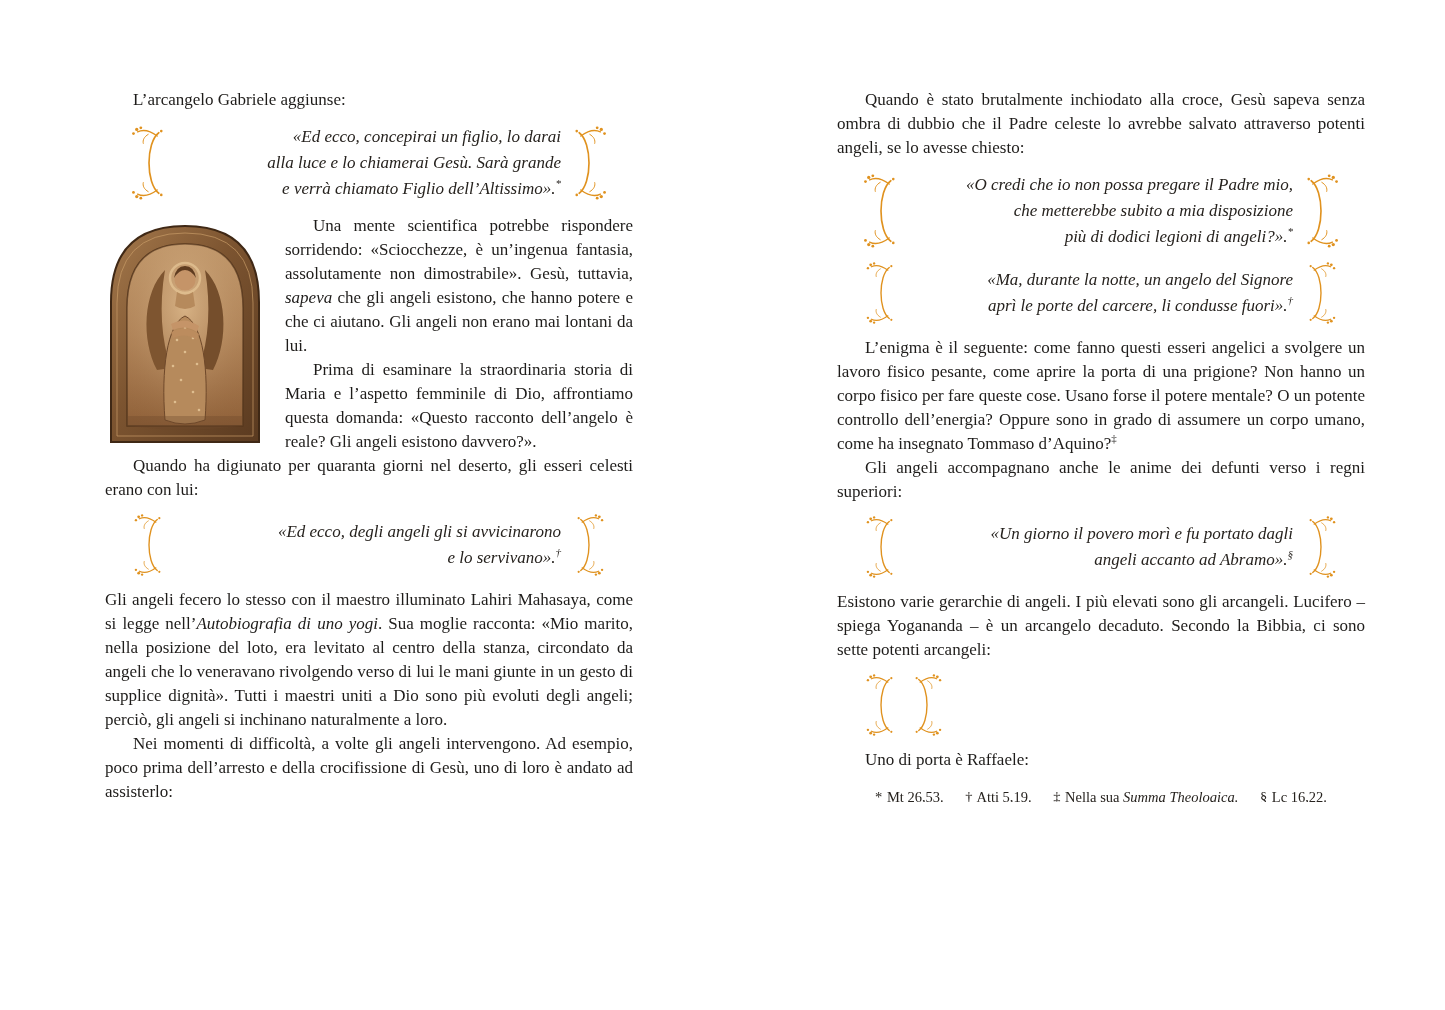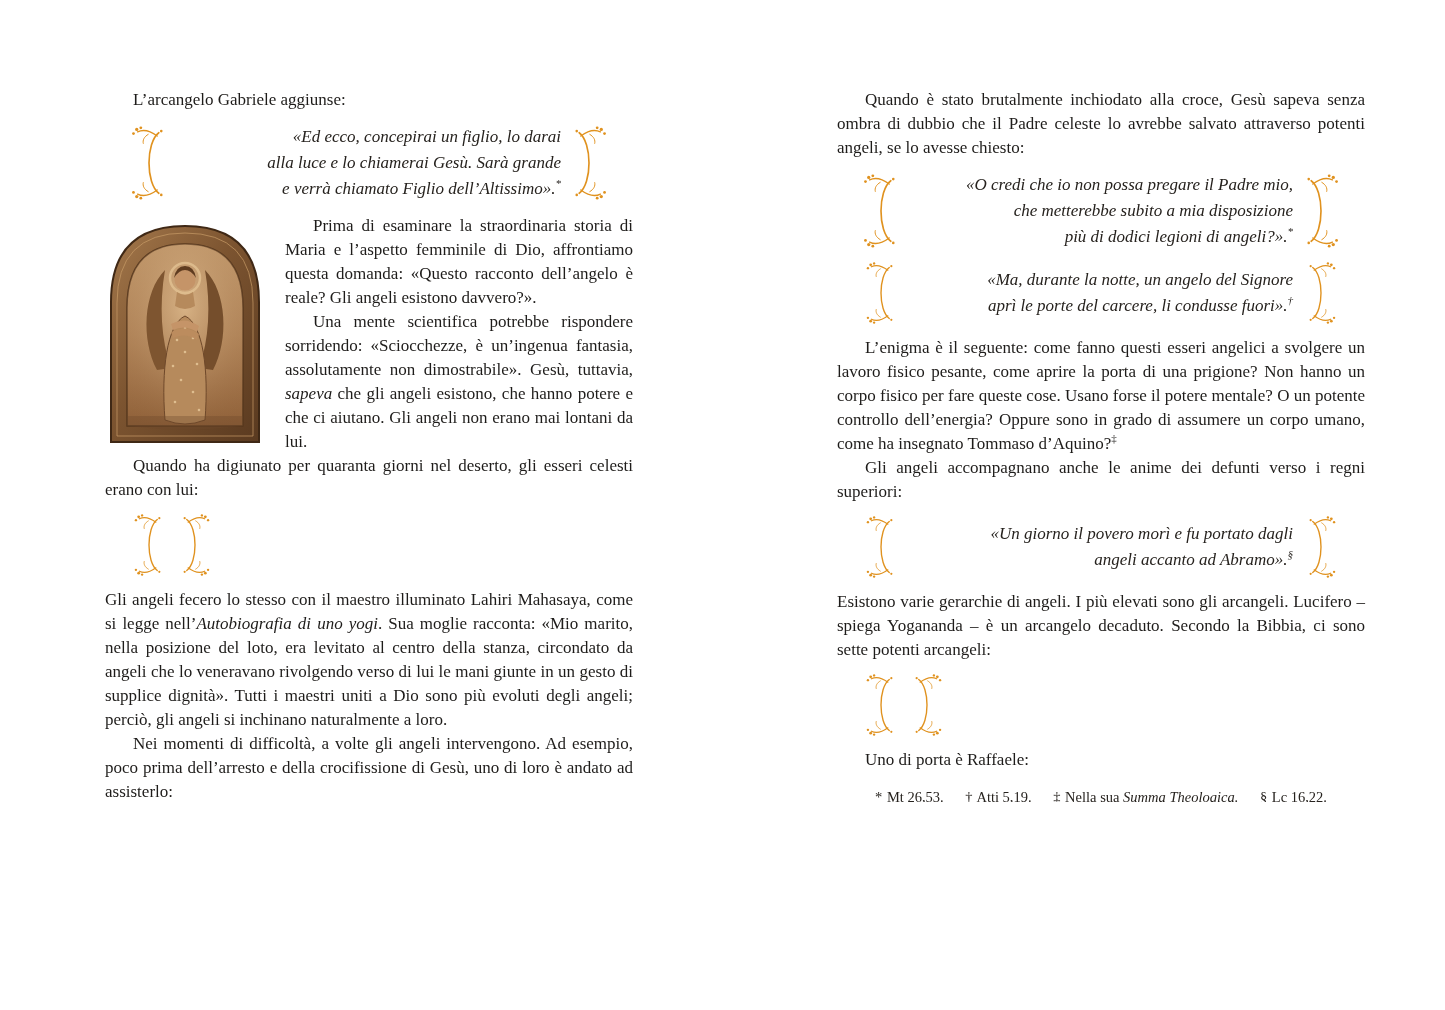--- a/index.html
+++ b/index.html
@@ -140,28 +140,30 @@
         </g>
         <path d="M72 72 Q80 78 88 72 L90 86 Q80 92 70 86 Z" fill="#b68a5c"></path>
         <circle cx="80" cy="60" r="10.5" fill="#c59468"></circle>
         <path d="M69 58 Q71 46 80 46 Q89 46 91 58 Q86 50 80 50 Q74 50 69 58 Z" fill="#5f3c20"></path>
         <path d="M66 104 Q80 96 94 106 L92 112 Q80 104 68 110 Z" fill="#c59468"></path>
         <path d="M66 112 Q80 104 94 114 L92 120 Q80 112 68 118 Z" fill="#bd8c5e" opacity="0.9"></path>
         <path d="M22 196 L138 196 L138 206 Q80 213 22 206 Z" fill="#6e482a" opacity="0.35"></path>
       </svg>
     </div>
 
+    <p class="indent"><span>Una mente scientifica potrebbe rispondere sorridendo: «Sciocchezze, è un’ingenua fantasia, assolutamente non dimostrabile». Gesù, tuttavia, </span><i>sapeva</i><span> che gli angeli esistono, che hanno potere e che ci aiutano. Gli angeli non erano mai lontani da lui.</span></p>
     <p class="indent"><span>Prima di esaminare la straordinaria storia di Maria e l’aspetto femminile di Dio, affrontiamo questa domanda: «Questo racconto dell’angelo è reale? Gli angeli esistono davvero?».</span></p>
-    <p class="indent"><span>Una mente scientifica potrebbe rispondere sorridendo: «Sciocchezze, è un’ingenua fantasia, assolutamente non dimostrabile». Gesù, tuttavia, </span><i>sapeva</i><span> che gli angeli esistono, che hanno potere e che ci aiutano. Gli angeli non erano mai lontani da lui.</span></p>
     <p class="indent"><span>Quando ha digiunato per quaranta giorni nel deserto, gli esseri celesti erano con lui:</span></p>
 
     <div class="quote">
       <svg class="orn orn-2" viewBox="0 0 44 90" aria-hidden="true">
           <use href="#orn-sym"></use>
         </svg>
+      <div class="quote-text"><span class="qtext">«Ed ecco, degli angeli gli si avvicinarono
+e lo servivano».</span><sup>†</sup></div>
       <svg class="orn orn-2 right" viewBox="0 0 44 90" aria-hidden="true">
           <use href="#orn-sym"></use>
         </svg>
     </div>
 
     <p><span>Gli angeli fecero lo stesso con il maestro illuminato Lahiri Mahasaya, come si legge nell’</span><i>Autobiografia di uno yogi</i><span>. Sua moglie racconta: «Mio marito, nella posizione del loto, era levitato al centro della stanza, circondato da angeli che lo veneravano rivolgendo verso di lui le mani giunte in un gesto di supplice dignità». Tutti i maestri uniti a Dio sono più evoluti degli angeli; perciò, gli angeli si inchinano naturalmente a loro.</span></p>
     <p class="indent"><span>Nei momenti di difficoltà, a volte gli angeli intervengono. Ad esempio, poco prima dell’arresto e della crocifissione di Gesù, uno di loro è andato ad assisterlo:</span></p>
 
     <div class="quote">
       <svg class="orn orn-2" viewBox="0 0 44 90" aria-hidden="true">

